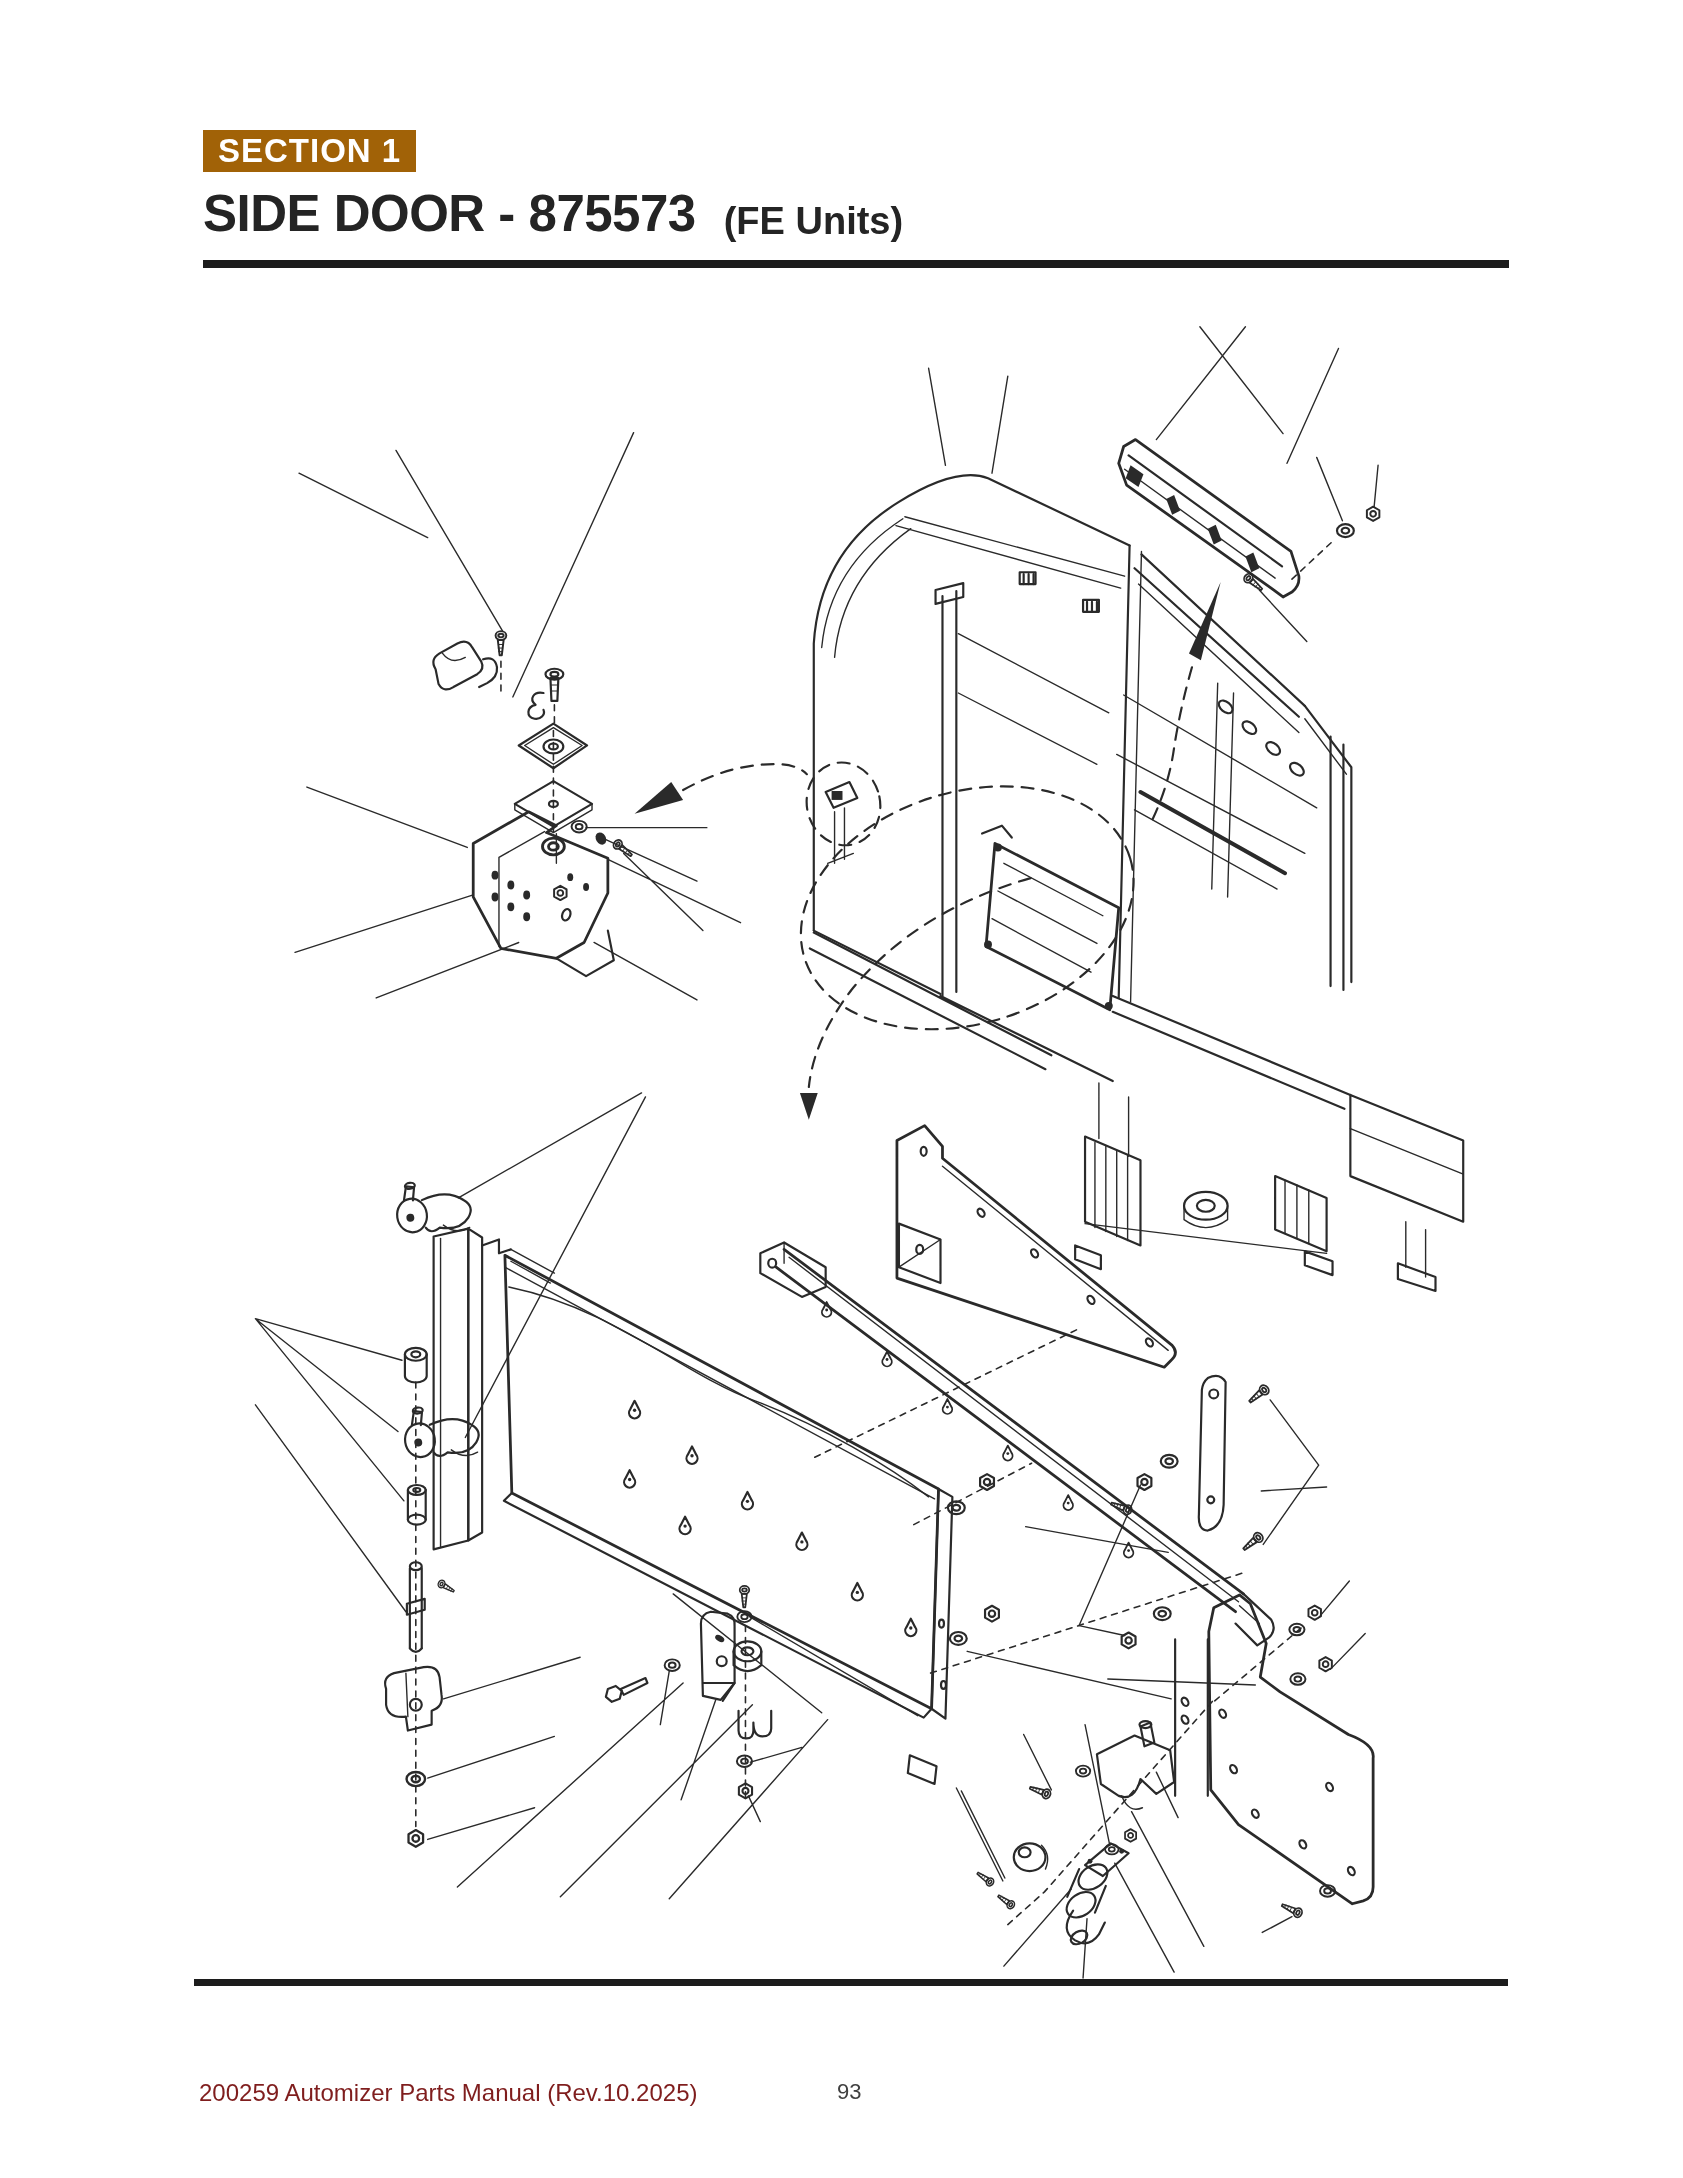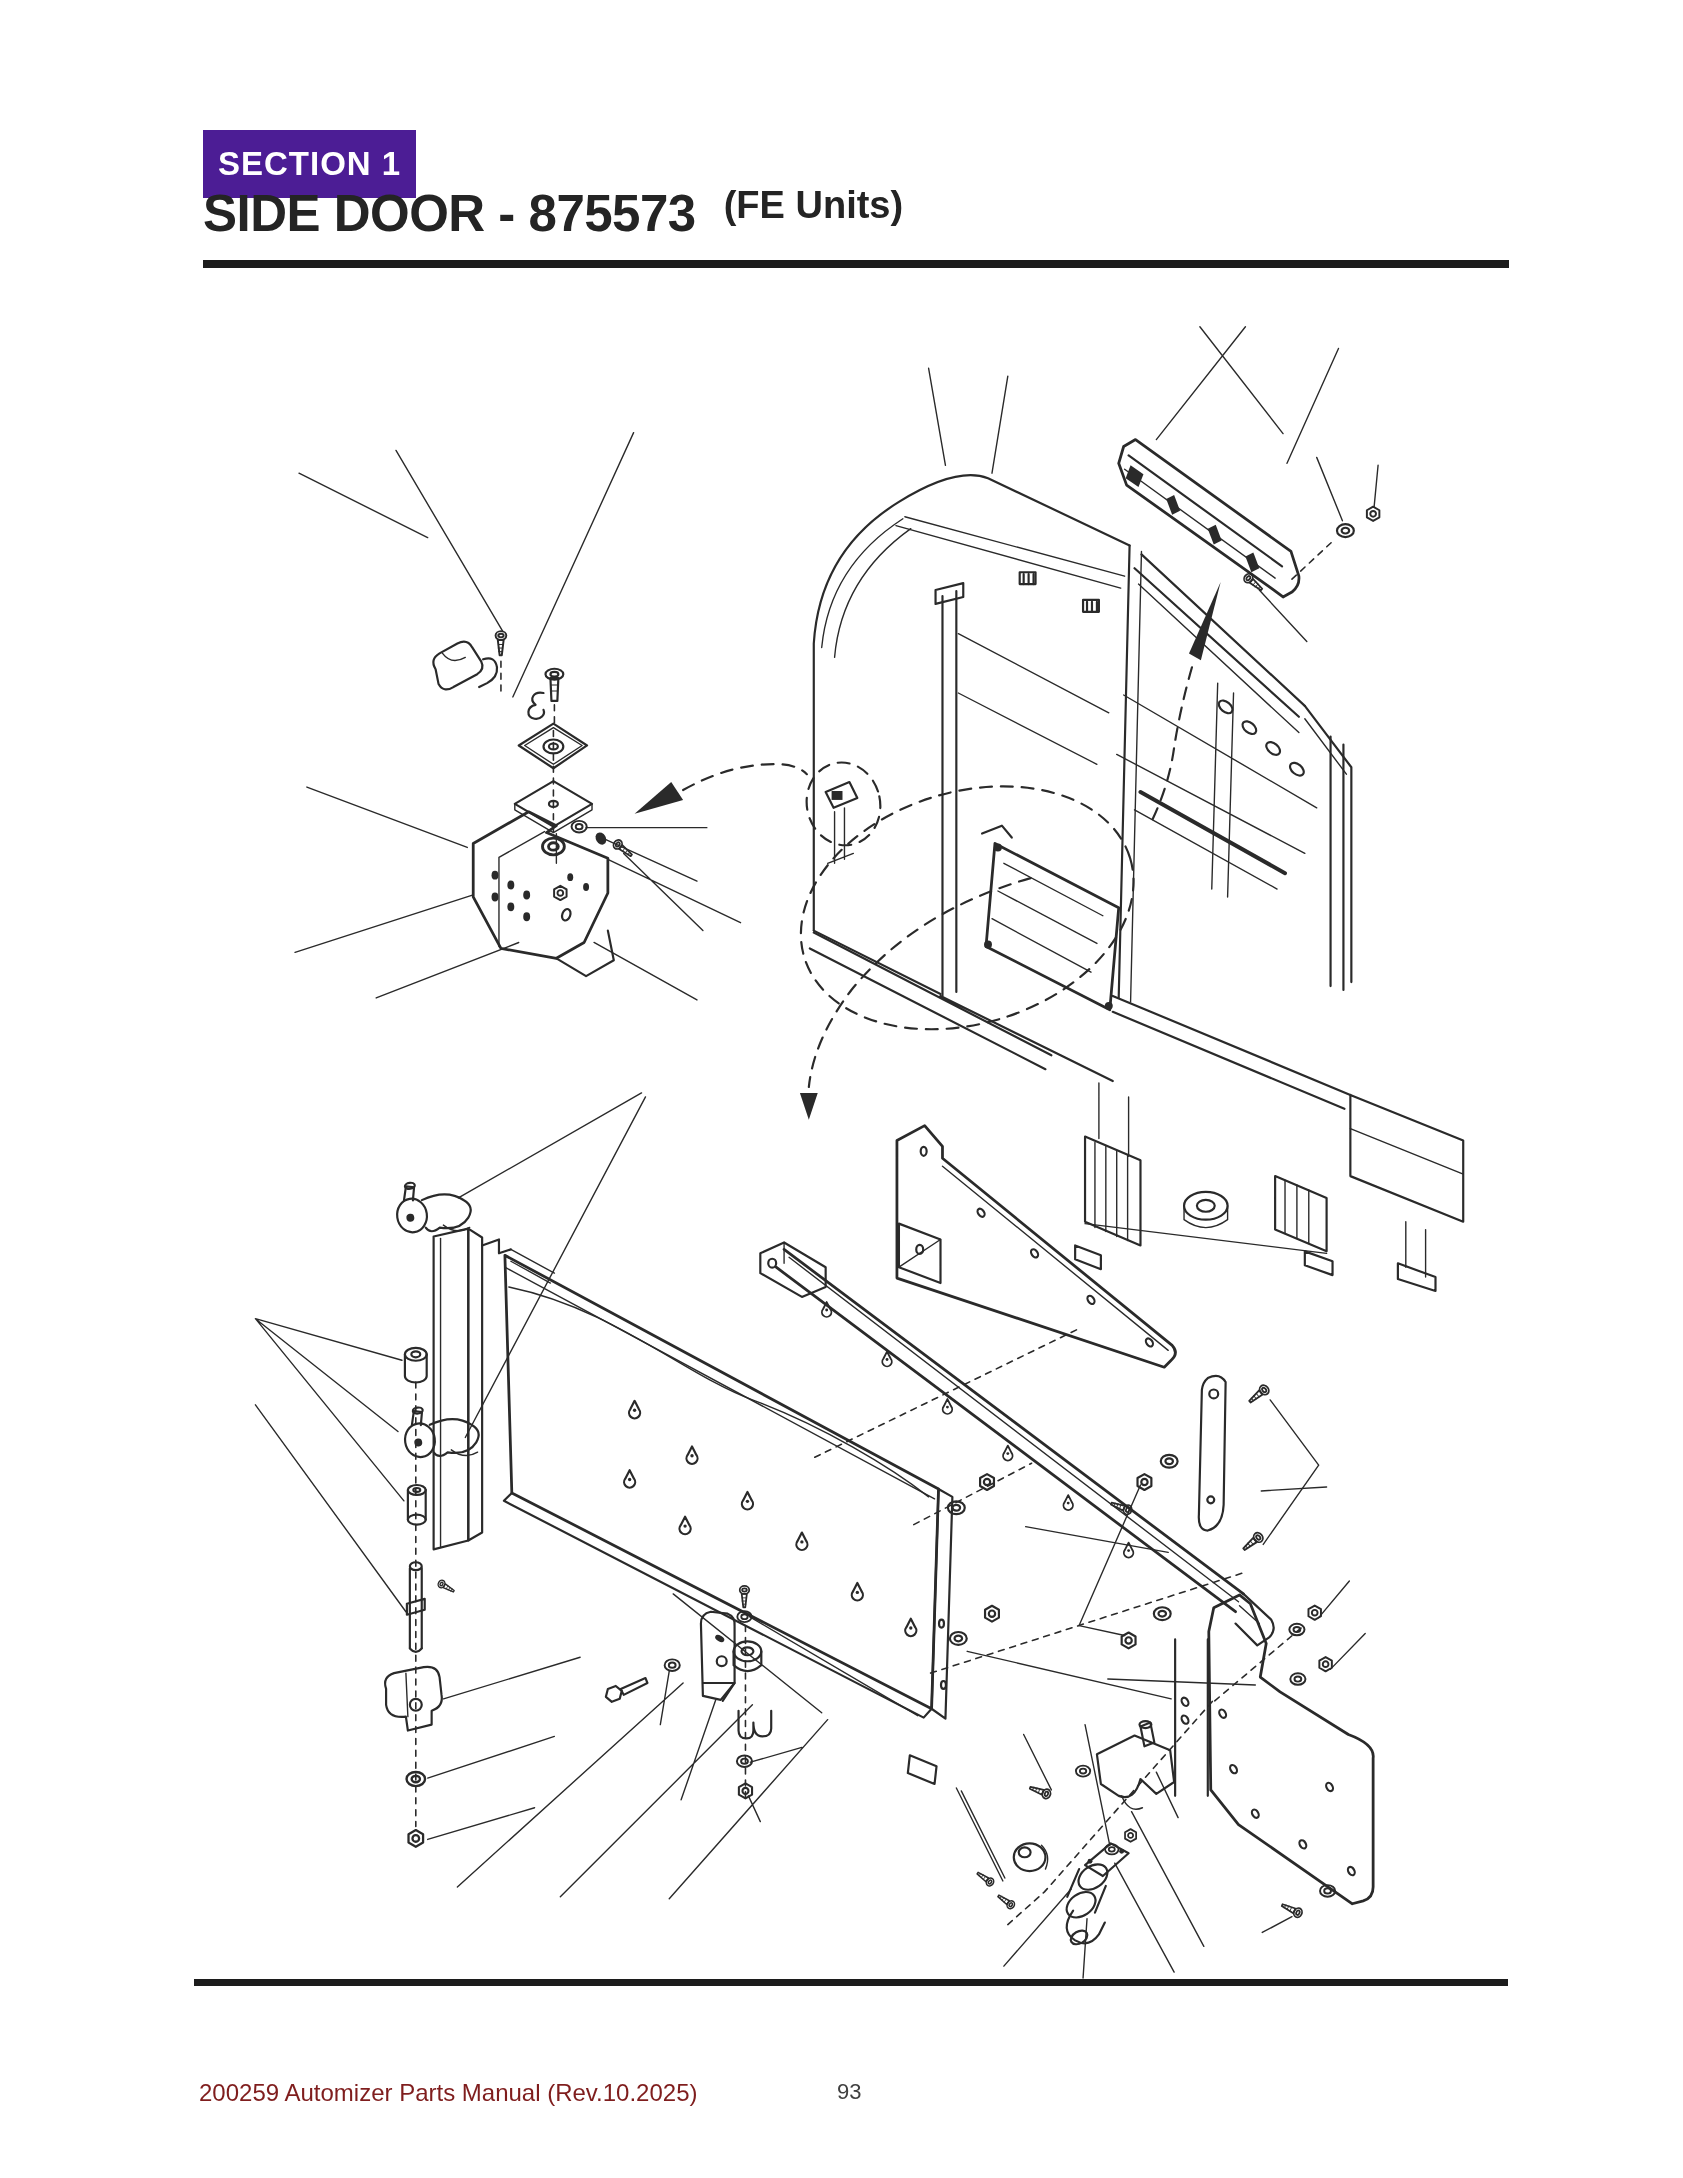--- a/index.html
+++ b/index.html
@@ -10,30 +10,30 @@
   html,body{margin:0;padding:0;background:#888;}
   .page{
     position:relative;
     width:1683px;height:2178px;
     background:var(--paper);
     font-family:"Liberation Sans", sans-serif;
     overflow:hidden;
     margin:0 auto;
   }
   .section-badge{
-    position:absolute;left:203px;top:130px;height:52px;
-    background:#4c1d95;color:#ffffff;
+    position:absolute;left:203px;top:130px;height:42px;
+    background:#a16207;color:#ffffff;
     display:flex;align-items:center;
-    padding:8px 15px;
+    padding:0 15px;
     font-size:33px;font-weight:bold;letter-spacing:1px;
     white-space:nowrap;
   }
   .title-row{
     position:absolute;left:203px;top:184px;
-    display:flex;align-items:flex-start;gap:28px;color:var(--ink);
+    display:flex;align-items:flex-end;gap:28px;color:var(--ink);
     white-space:nowrap;
   }
   .page-title{font-size:51px;font-weight:bold;letter-spacing:-0.5px;}
   .page-subtitle{font-size:38px;font-weight:bold;}
   .rule{position:absolute;background:#1c1c1c;}
   .rule-top{left:203px;top:260px;width:1306px;height:8px;}
   .rule-bottom{left:194px;top:1979px;width:1314px;height:7px;}
   .footer-text{
     position:absolute;left:199px;top:2079px;
     font-size:24px;color:#7f1d1d;white-space:nowrap;

